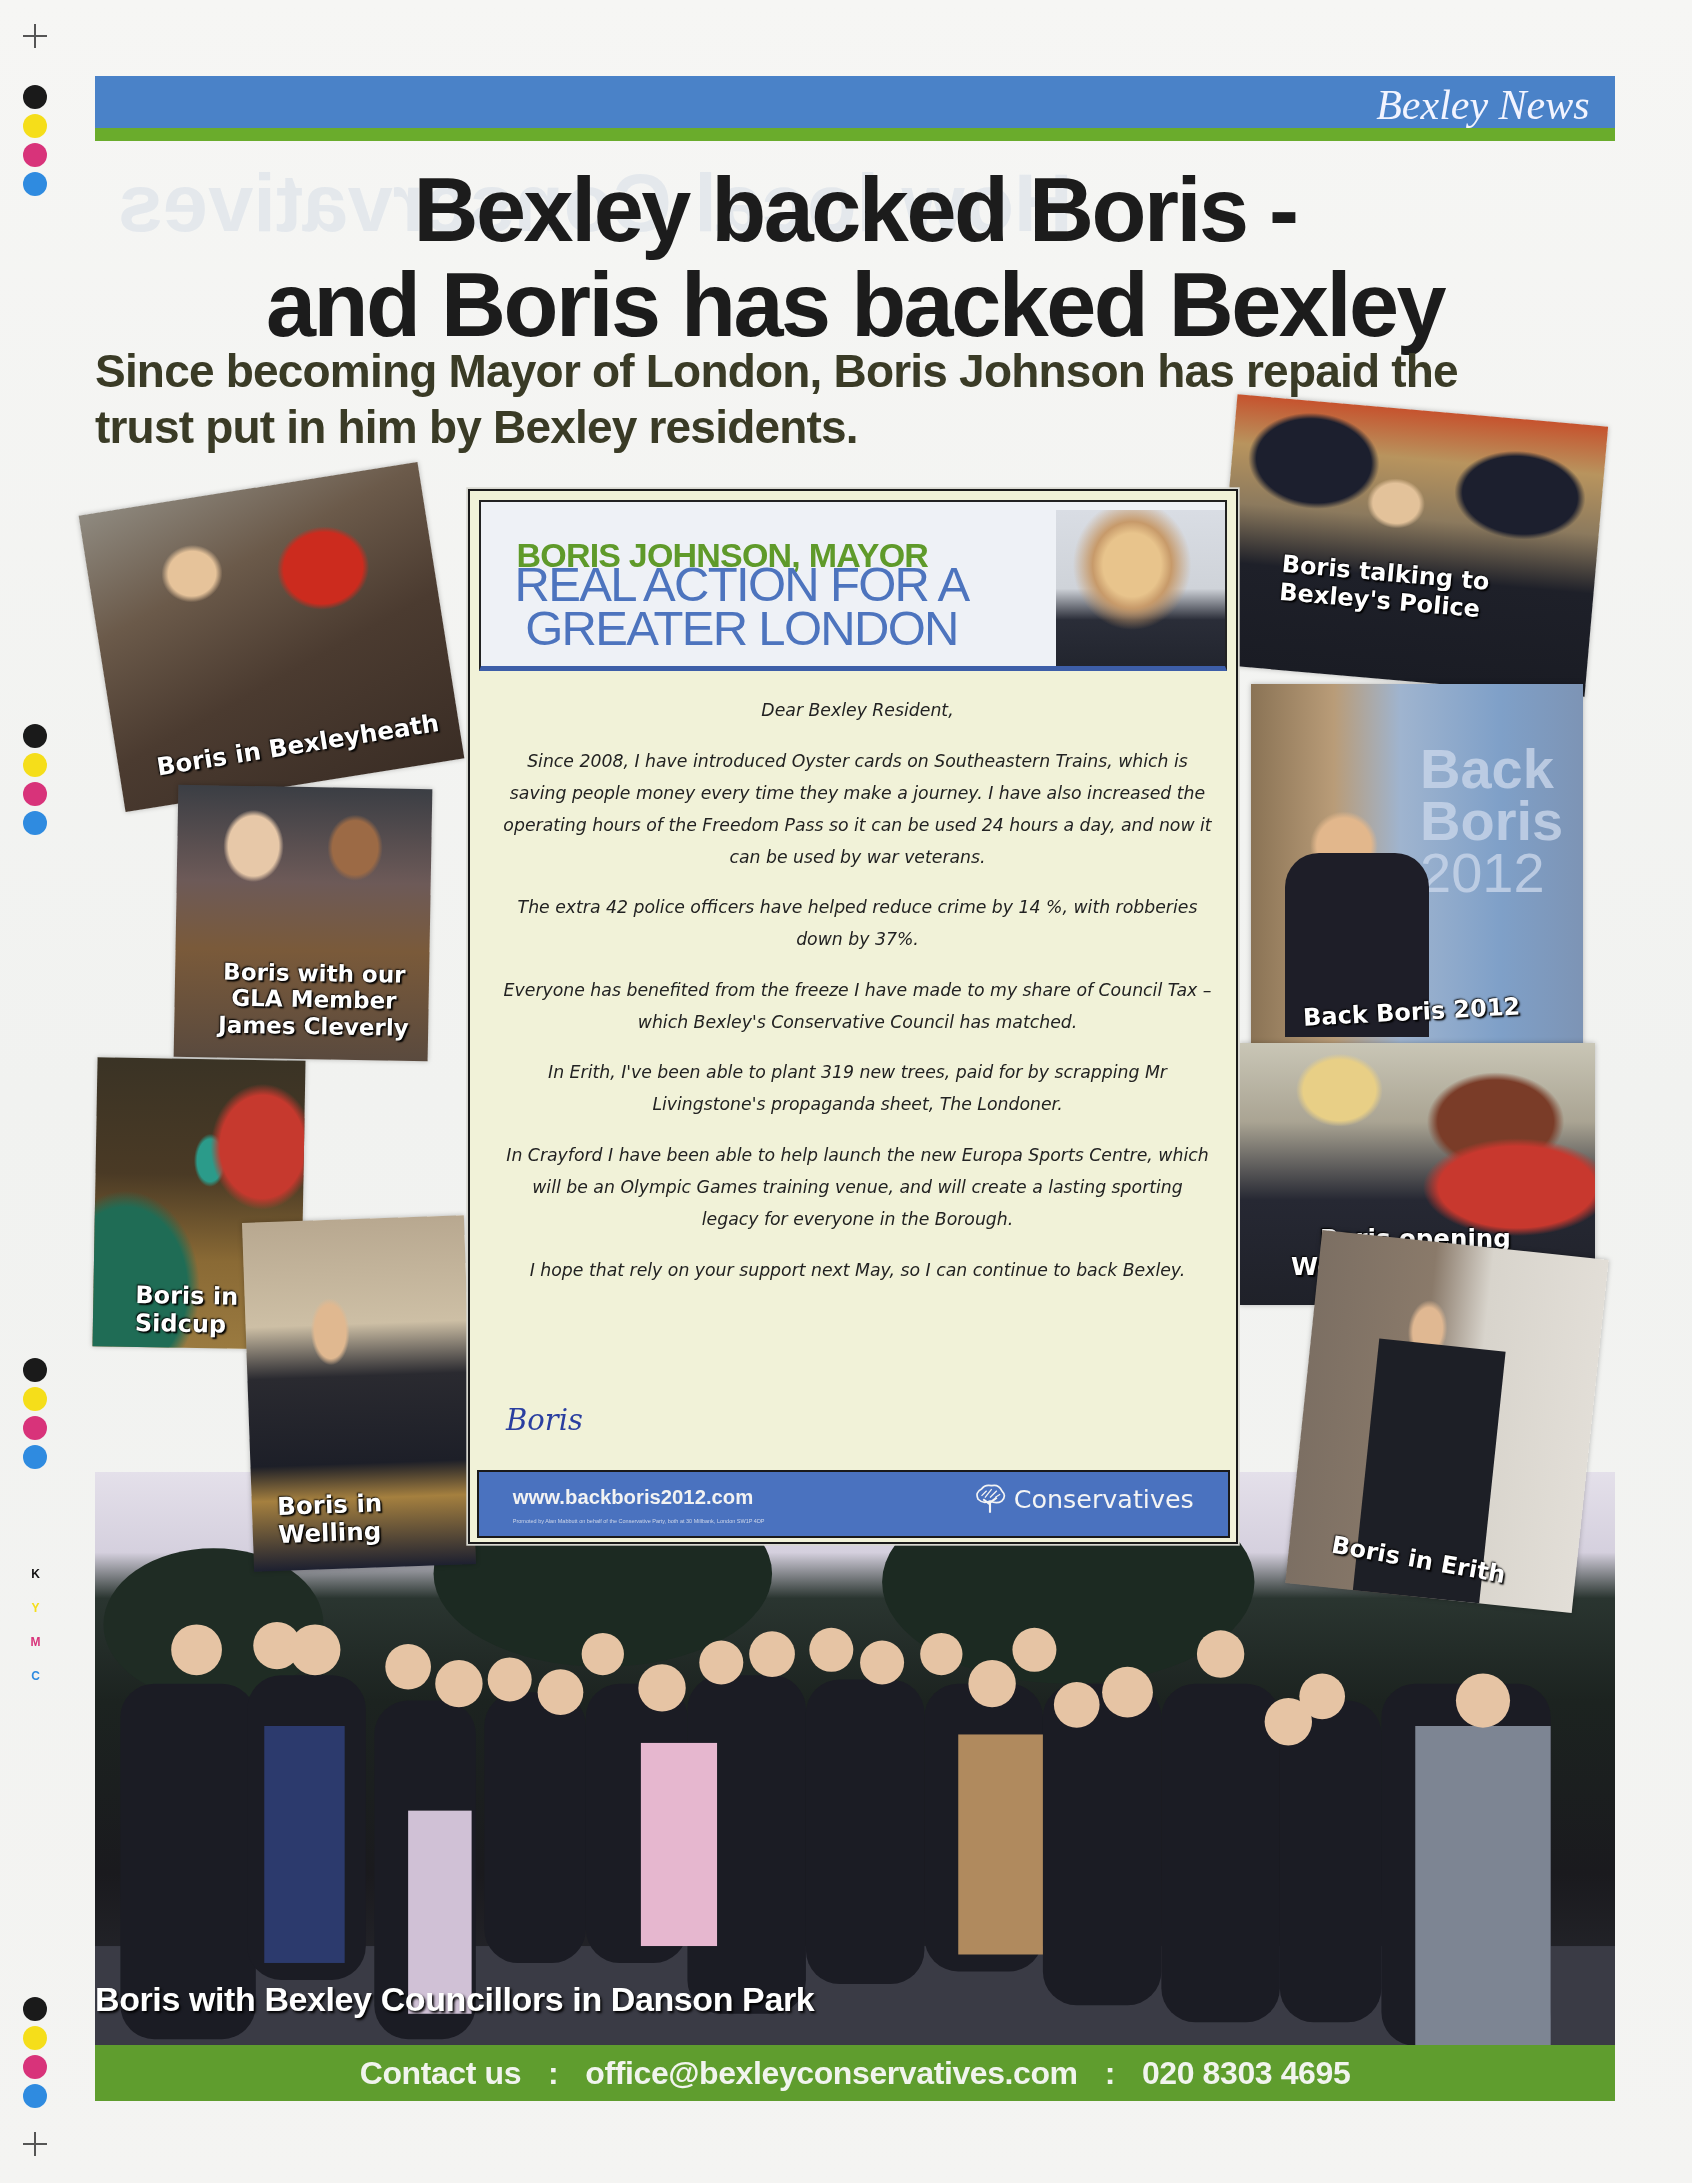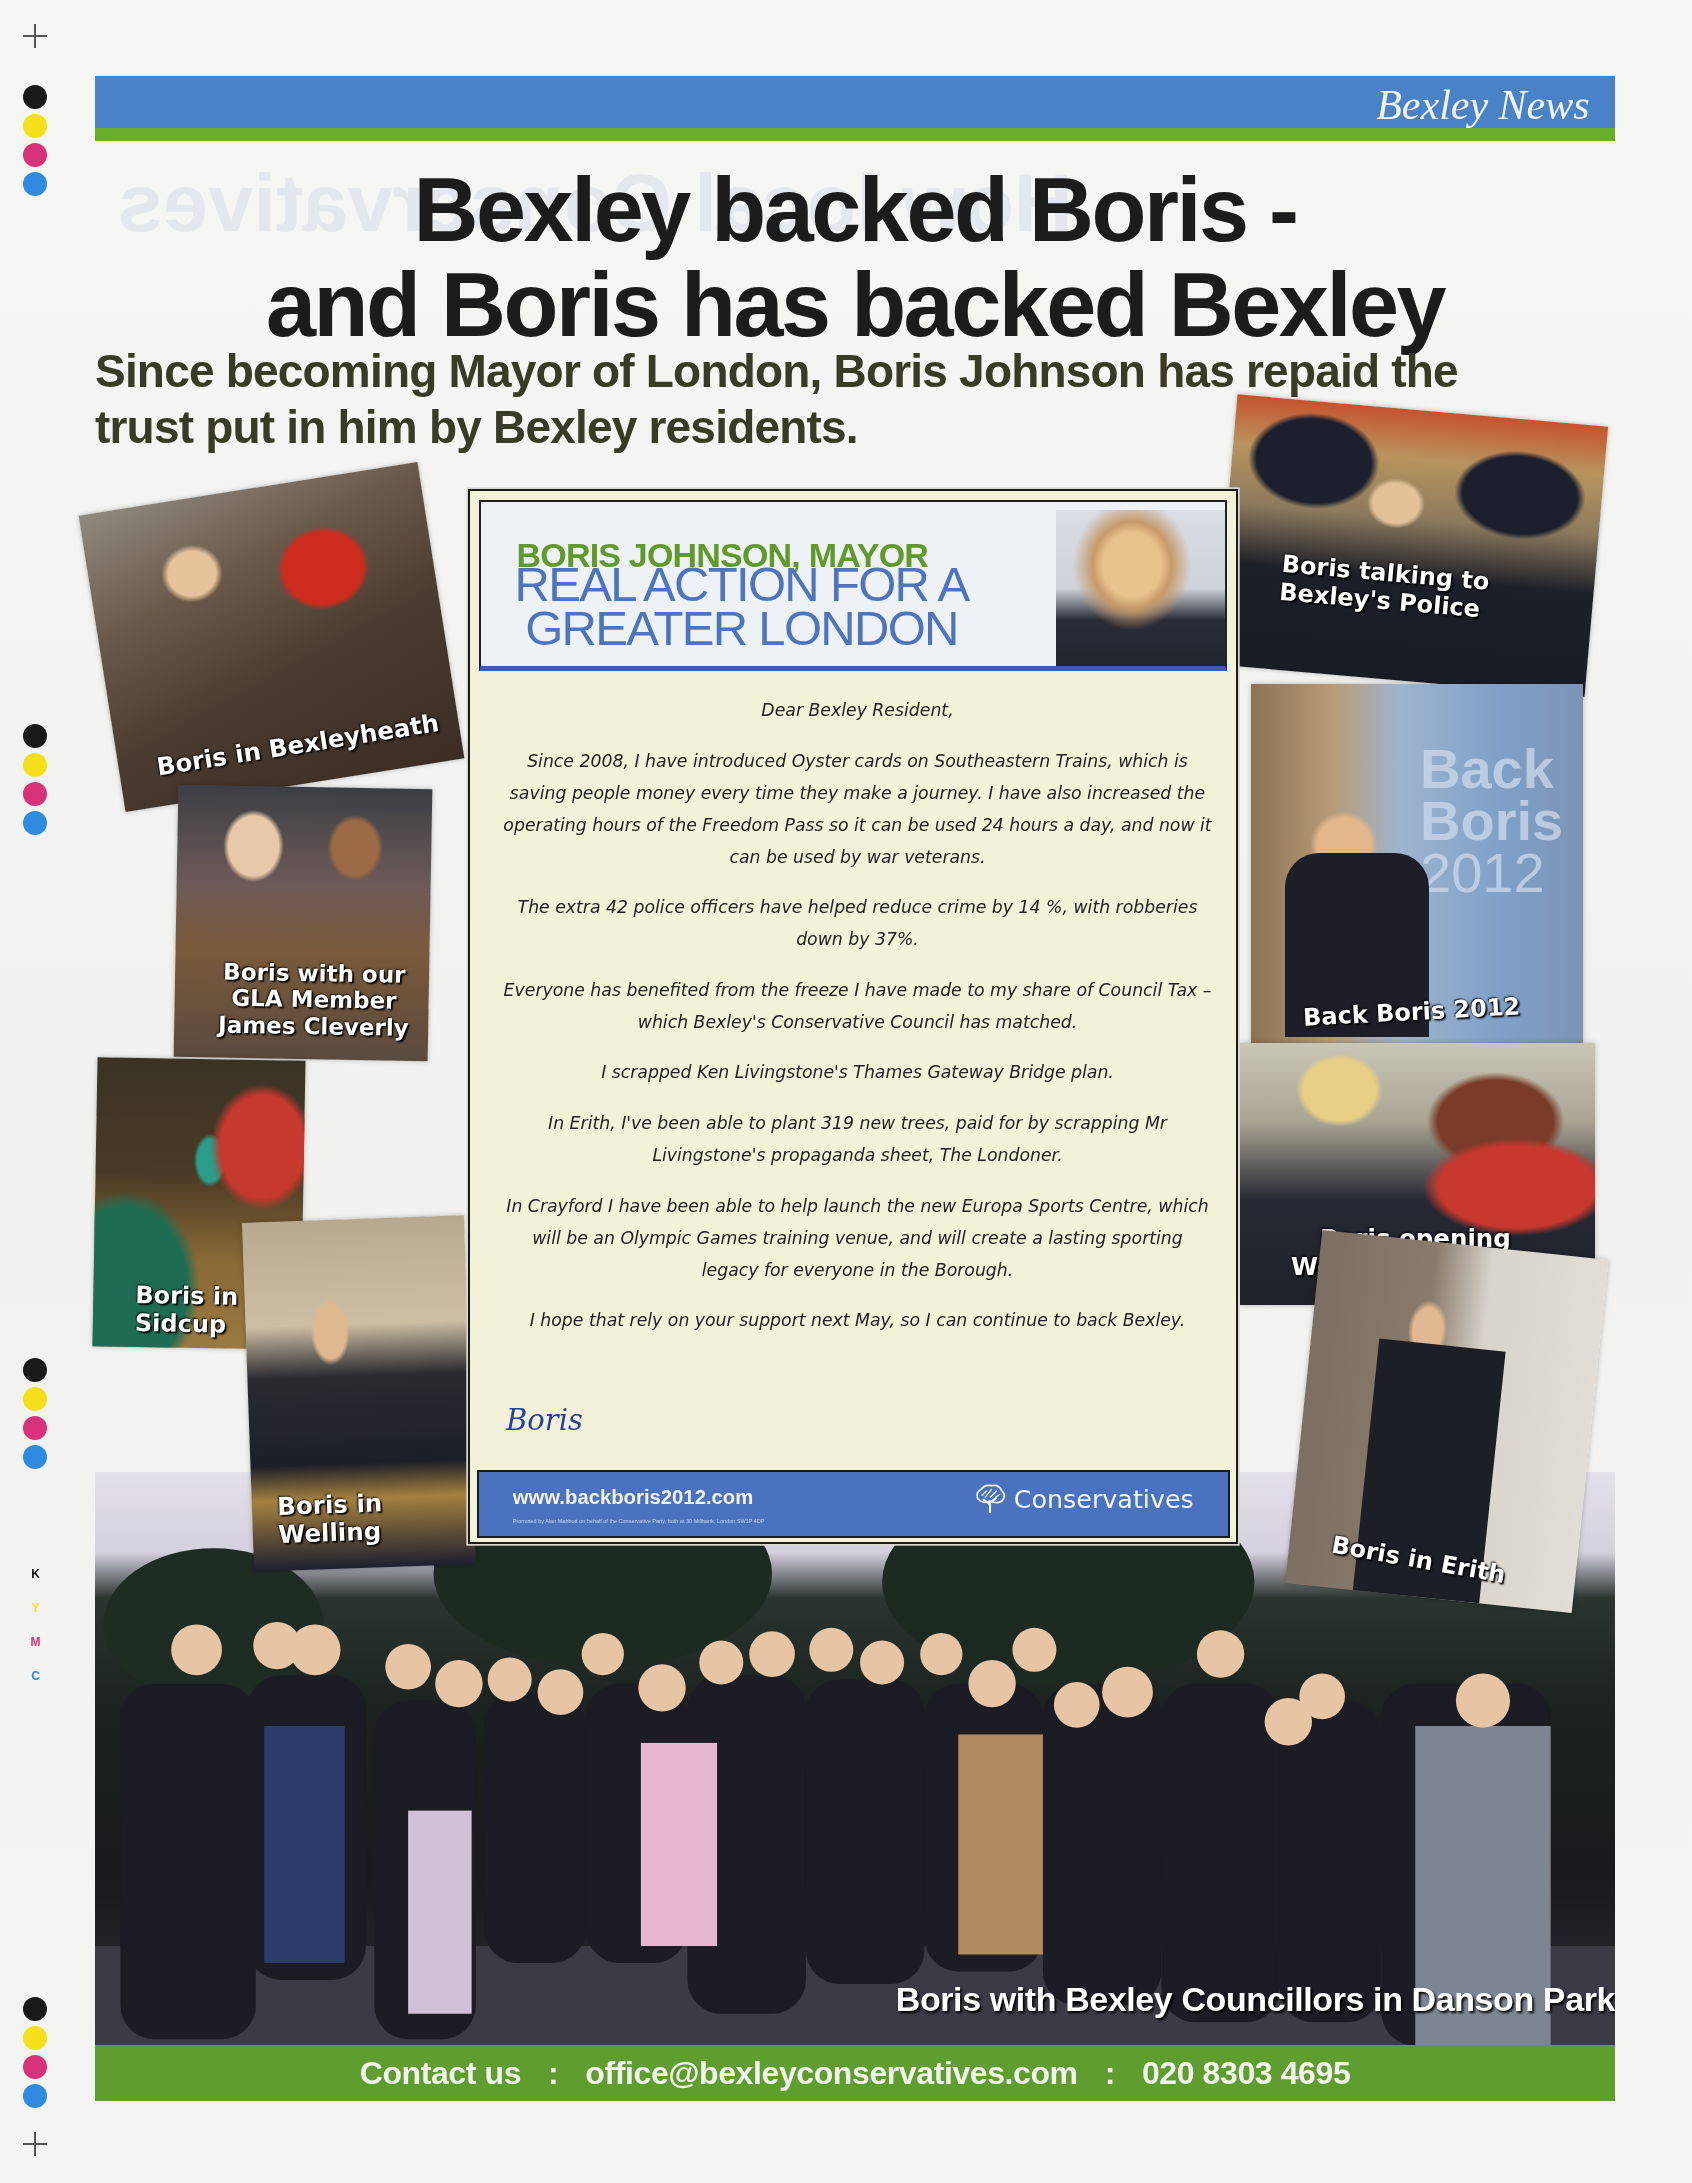--- a/index.html
+++ b/index.html
@@ -60,21 +60,21 @@
     font-style: italic; color: #2a3fa0; font-size: 29px; }
   .letter-foot { position: absolute; left: 6.8px; top: 979px; width: 753px; height: 68px;
     background: #4a72bf; border: 2.5px solid #1a1a1a; }
   .lf-url { position: absolute; left: 34px; top: 13.5px; color: #f2f2f2; font-weight: bold; font-size: 20.3px; font-family: "Liberation Sans", sans-serif; }
   .lf-small { position: absolute; left: 34px; top: 46px; color: #cdd6ea; font-size: 5.5px; font-family: "Liberation Sans", sans-serif; }
   .lf-brand { position: absolute; right: 34px; top: 12px; color: #f4f4f4; font-size: 25.4px; font-family: "DejaVu Sans", sans-serif; display: flex; align-items: center; gap: 6.8px; }
 
   
   .group { position: absolute; left: 95px; top: 1472px; width: 1520px; height: 574px; overflow: hidden;
     background: linear-gradient(180deg, #e4e0ea 0%, #d5d0de 14%, #2a3530 22%, #1c2320 40%, #1a1a1e 70%, #2b2c33 100%); z-index: 1; }
-  .group-caption { position: absolute; left: 0; width: 100%; top: 508px; text-align: right; color: #fff;
+  .group-caption { position: absolute; left: 0; width: 100%; top: 508px; text-align: left; color: #fff;
     font-weight: bold; font-size: 34px; text-shadow: 1.7px 1.7px 2.5px #000; font-family: "Liberation Sans", sans-serif; letter-spacing: -0.4px; }
 
   .contact { position: absolute; left: 95px; top: 2045px; width: 1520px; height: 56px; background: #5f9d2e;
     color: #f1f4ee; font-weight: bold; font-size: 32px; font-family: "Liberation Sans", sans-serif;
     display: flex; align-items: center; justify-content: center; gap: 27px; letter-spacing: -0.4px; z-index: 2; }
 </style>
 </head>
 <body>
 
 <div class="page">
@@ -218,21 +218,20 @@
         <div>GREATER LONDON</div>
       </div>
       <div class="lh-photo"></div>
     </div>
 
     <div class="letter-body">
       <p>Dear Bexley Resident,</p>
       <p>Since 2008, I have introduced Oyster cards on Southeastern Trains, which is saving people money every time they make a journey. I have also increased the operating hours of the Freedom Pass so it can be used 24 hours a day, and now it can be used by war veterans.</p>
       <p>The extra 42 police officers have helped reduce crime by 14 %, with robberies down by 37%.</p>
       <p>Everyone has benefited from the freeze I have made to my share of Council Tax – which Bexley's Conservative Council has matched.</p>
-      <p>I scrapped Ken Livingstone's Thames Gateway Bridge plan.</p>
       <p>In Erith, I've been able to plant 319 new trees, paid for by scrapping Mr Livingstone's propaganda sheet, The Londoner.</p>
       <p>In Crayford I have been able to help launch the new Europa Sports Centre, which will be an Olympic Games training venue, and will create a lasting sporting legacy for everyone in the Borough.</p>
       <p>I hope that rely on your support next May, so I can continue to back Bexley.</p>
     </div>
     <div class="letter-sign">Boris</div>
 
     <div class="letter-foot">
       <a class="lf-url">www.backboris2012.com</a>
       <div class="lf-small">Promoted by Alan Mabbutt on behalf of the Conservative Party, both at 30 Millbank, London SW1P 4DP</div>
       <div class="lf-brand">

